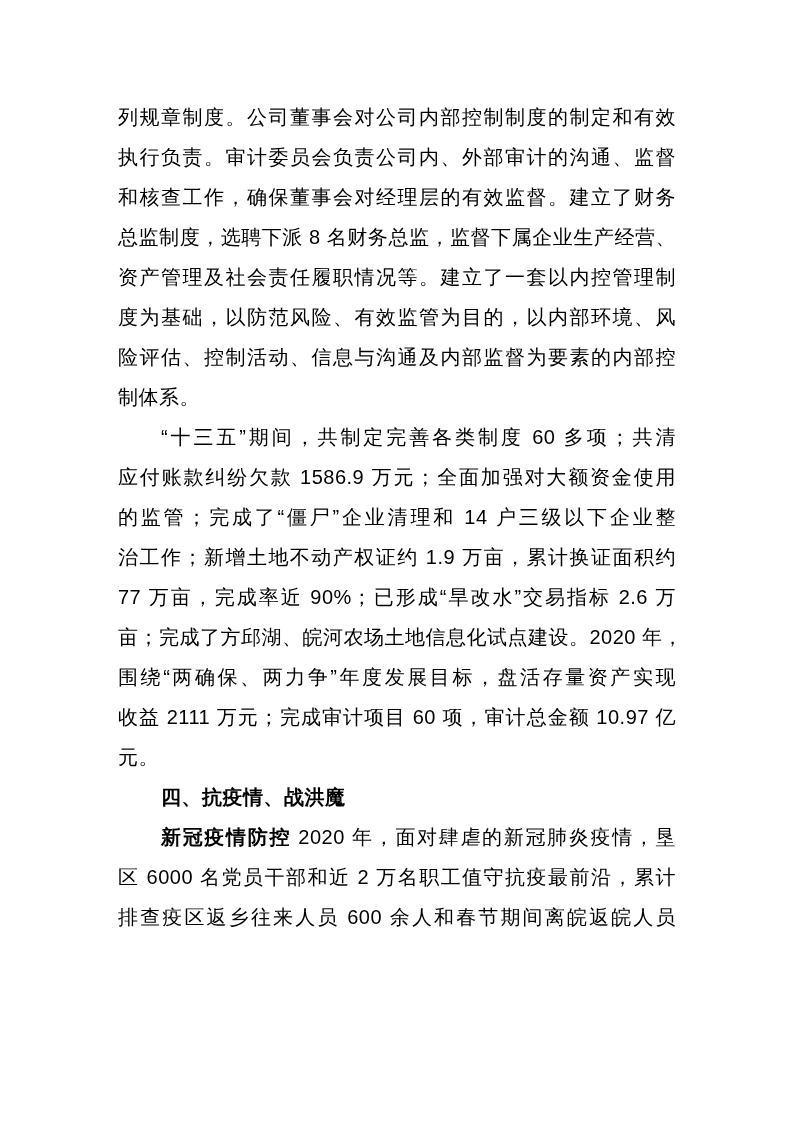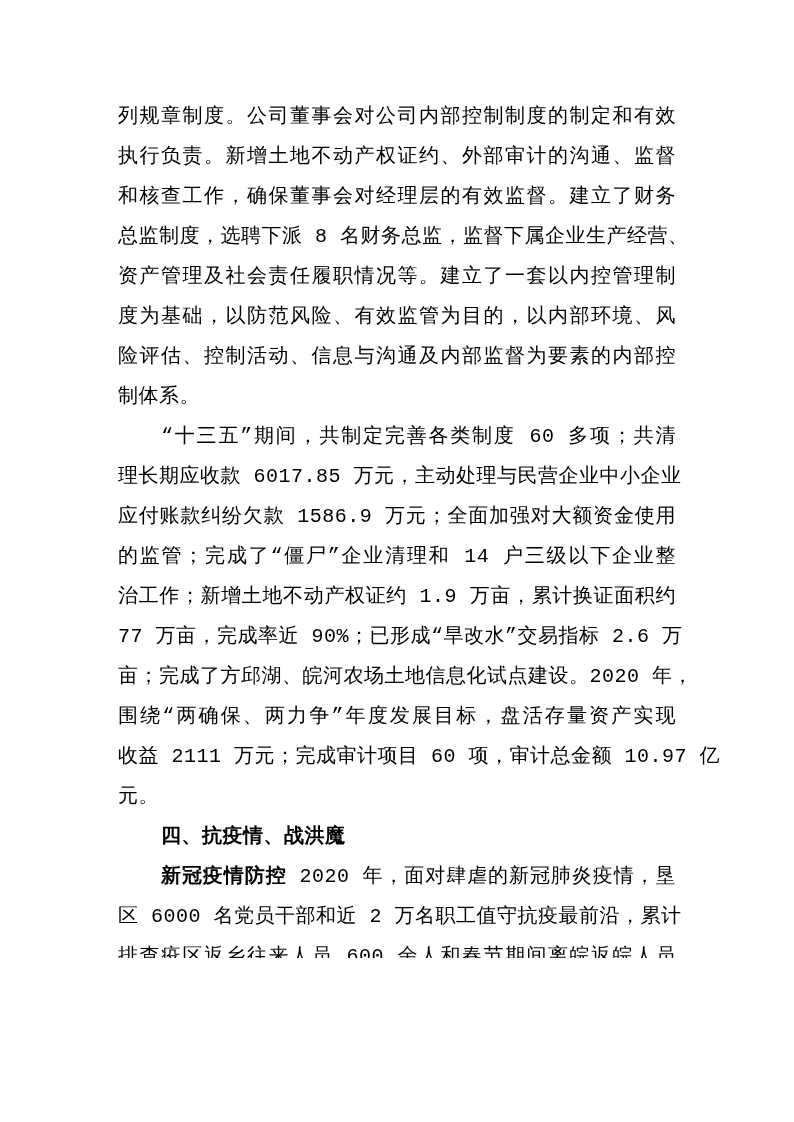--- a/index.html
+++ b/index.html
@@ -6,21 +6,21 @@
     margin: 0;
     padding: 0;
     background: #ffffff;
   }
   .page {
     position: relative;
     width: 794px;
     height: 958px;
     background: #ffffff;
     color: #000000;
-    font-family: Liberation Mono, monospace;
+    font-family: Liberation Sans, sans-serif;
     overflow: hidden;
   }
   .content {
     position: absolute;
     top: 97px;
     left: 118px;
     width: 558px;
   }
   .line {
     font-size: 20px;
@@ -55,29 +55,28 @@
     line-height: 20px;
     color: #333333;
   }
 </style>
 </head>
 <body>
 
 <div class="page">
   <div class="content" id="content">
       <div class="line"><span class="seg">列规章制度。公司董事会对公司内部控制制度的制定和有效</span></div>
-      <div class="line"><span class="seg">执行负责。新增土地不动产权证约、外部审计的沟通、监督</span></div>
+      <div class="line"><span class="seg">执行负责。审计委员会负责公司内、外部审计的沟通、监督</span></div>
       <div class="line"><span class="seg">和核查工作，确保董事会对经理层的有效监督。建立了财务</span></div>
       <div class="line"><span class="seg">总监制度，选聘下派 8 名财务总监，监督下属企业生产经营、</span></div>
       <div class="line"><span class="seg">资产管理及社会责任履职情况等。建立了一套以内控管理制</span></div>
       <div class="line"><span class="seg">度为基础，以防范风险、有效监管为目的，以内部环境、风</span></div>
       <div class="line"><span class="seg">险评估、控制活动、信息与沟通及内部监督为要素的内部控</span></div>
       <div class="line nojust"><span class="seg">制体系。</span></div>
       <div class="line indent"><span class="seg">“十三五”期间，共制定完善各类制度 60 多项；共清</span></div>
-      <div class="line"><span class="seg">理长期应收款 6017.85 万元，主动处理与民营企业中小企业</span></div>
       <div class="line"><span class="seg">应付账款纠纷欠款 1586.9 万元；全面加强对大额资金使用</span></div>
       <div class="line"><span class="seg">的监管；完成了“僵尸”企业清理和 14 户三级以下企业整</span></div>
       <div class="line"><span class="seg">治工作；新增土地不动产权证约 1.9 万亩，累计换证面积约</span></div>
       <div class="line"><span class="seg">77 万亩，完成率近 90%；已形成“旱改水”交易指标 2.6 万</span></div>
       <div class="line"><span class="seg">亩；完成了方邱湖、皖河农场土地信息化试点建设。2020 年，</span></div>
       <div class="line"><span class="seg">围绕“两确保、两力争”年度发展目标，盘活存量资产实现</span></div>
       <div class="line"><span class="seg">收益 2111 万元；完成审计项目 60 项，审计总金额 10.97 亿</span></div>
       <div class="line nojust"><span class="seg">元。</span></div>
       <div class="line indent nojust heading"><span class="seg bold">四、抗疫情、战洪魔</span></div>
       <div class="line indent"><span class="seg bold">新冠疫情防控</span><span class="seg"> 2020 年，面对肆虐的新冠肺炎疫情，垦</span></div>

